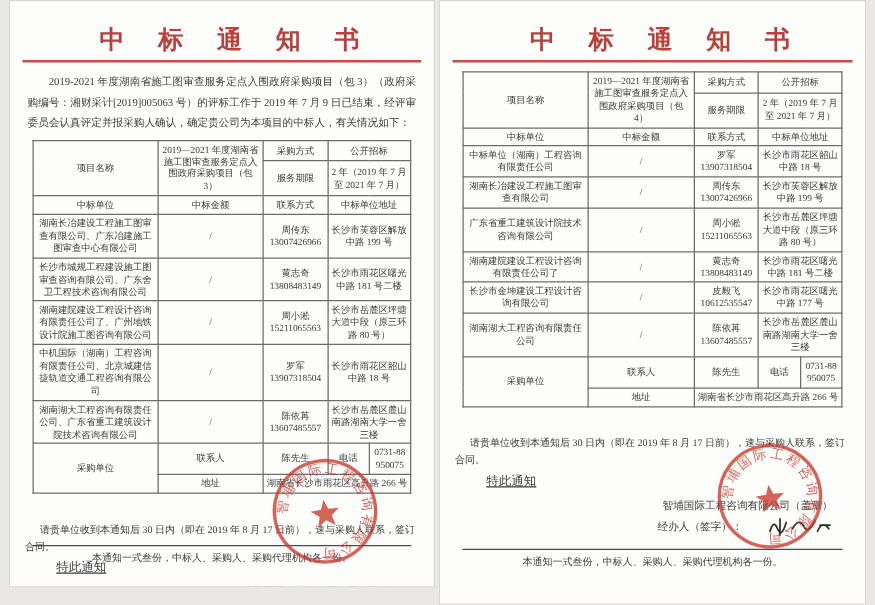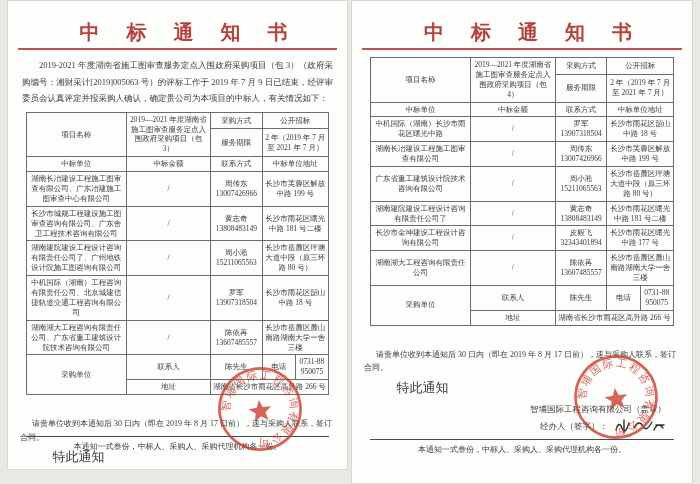--- a/index.html
+++ b/index.html
@@ -61,34 +61,35 @@
     word-break:break-all;
   }
   .pre { white-space:pre-line; }
   .notice {
     font-size:8px;
     margin:22px 12px 0 12px;
     line-height:1.7;
     text-indent:1.5em;
   }
   .hereby {
-    font-size:13px;
+    font-size:10px;
     margin:2px 12px 0 12px;
     text-indent:2.5em;
     line-height:1.7;
+    text-decoration:underline;
   }
   .sign-block {
     text-align:right;
     font-size:8.5px;
     margin:2px 26px 0 0;
     line-height:1.9;
     position:relative;
     z-index:2;
   }
-  .sign-row { display:inline-flex; align-items:center; gap:4px; }
+  .sign-row { display:inline-flex; align-items:center; gap:18px; }
   .sig-svg { vertical-align:middle; }
   .bottom-block {
     position:absolute;
     left:0; right:0;
   }
   .page-left  .bottom-block { bottom:17px; }
   .page-right .bottom-block { bottom:28px; }
   .bottom-rule {
     border-top:1.5px solid #4a4a4a;
     margin:0 18px 4px 18px;
@@ -249,21 +250,21 @@
       </tr>
       <tr>
         <td>中标单位</td>
         <td>中标金额</td>
         <td>联系方式</td>
         <td colspan="2">中标单位地址</td>
       </tr>
     </tbody>
     <tbody>
         <tr>
-          <td>中机国际（湖南）长沙市雨花区曙光中路</td>
+          <td>中标单位（湖南）工程咨询有限责任公司</td>
           <td>/</td>
           <td class="pre">罗军
 13907318504</td>
           <td colspan="2">长沙市雨花区韶山中路 18 号</td>
         </tr>
         <tr>
           <td>湖南长冶建设工程施工图审查有限公司</td>
           <td>/</td>
           <td class="pre">周传东
 13007426966</td>
@@ -280,21 +281,21 @@
           <td>湖南建院建设工程设计咨询有限责任公司了</td>
           <td>/</td>
           <td class="pre">黄志奇
 13808483149</td>
           <td colspan="2">长沙市雨花区曙光中路 181 号二楼</td>
         </tr>
         <tr>
           <td>长沙市金坤建设工程设计咨询有限公司</td>
           <td>/</td>
           <td class="pre">皮毅飞
-32343401894</td>
+10612535547</td>
           <td colspan="2">长沙市雨花区曙光中路 177 号</td>
         </tr>
         <tr>
           <td>湖南湖大工程咨询有限责任公司</td>
           <td>/</td>
           <td class="pre">陈依苒
 13607485557</td>
           <td colspan="2">长沙市岳麓区麓山南路湖南大学一舍三楼</td>
         </tr>
       </tbody>

